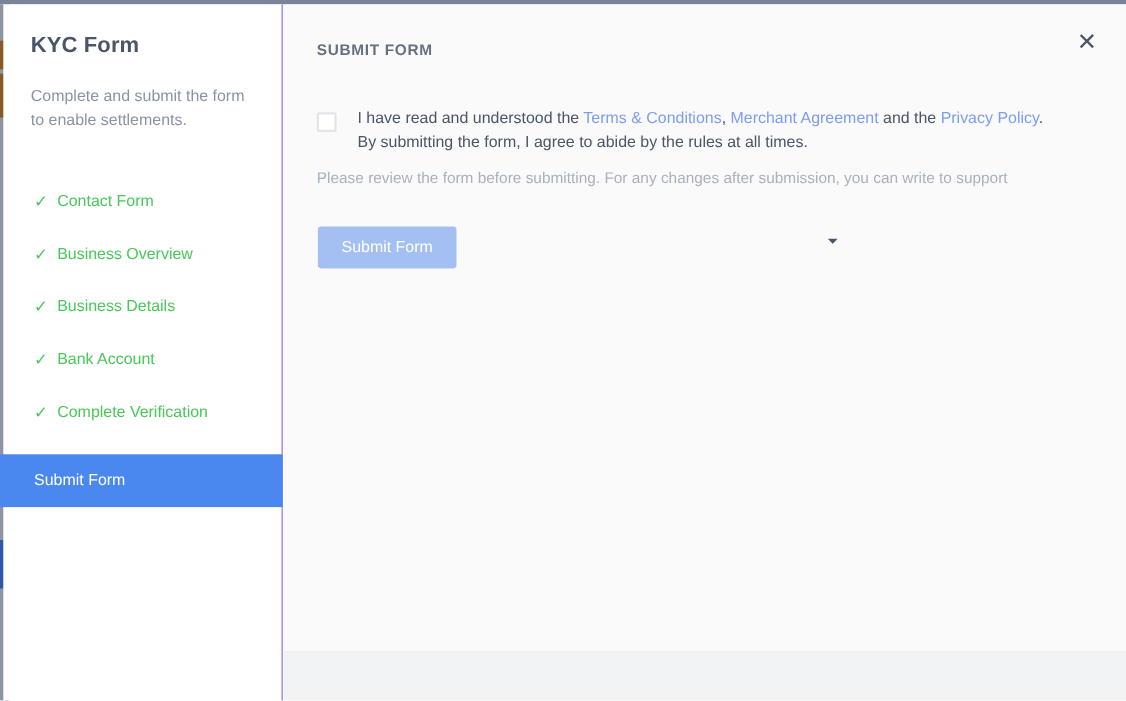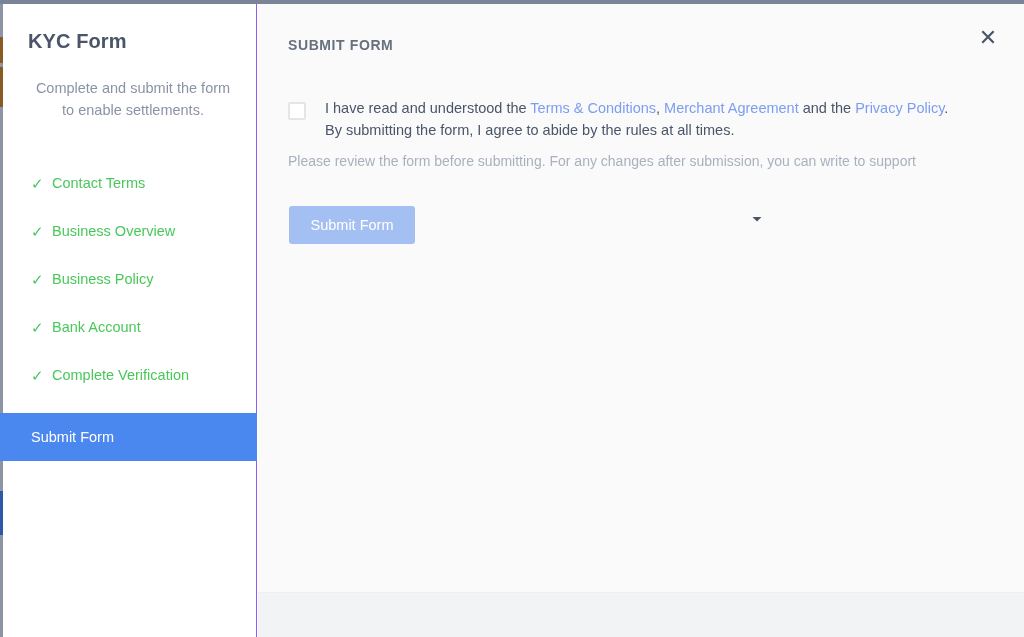--- a/index.html
+++ b/index.html
@@ -73,21 +73,20 @@
     color: #4a5568;
     letter-spacing: 0.1px;
   }
   .sidebar-desc {
     position: absolute;
     left: 25px; top: 73px;
     width: 210px;
     font-size: 14.5px;
     line-height: 22px;
     color: #8a93a5;
-    text-align: center;
   }
 
   .step-list {
     position: absolute;
     left: 0; top: 155px;
     width: 254px;
   }
   .step {
     position: relative;
     height: 48px;
@@ -244,31 +243,31 @@
   <aside class="sidebar">
 
     <div class="sidebar-title">KYC Form</div>
 
     <div class="sidebar-desc">Complete and submit the form to enable settlements.</div>
 
     <nav class="step-list">
 
       <div class="step">
         <span class="tick">✓</span>
-        <span class="step-label">Contact Terms</span>
+        <span class="step-label">Contact Form</span>
       </div>
 
       <div class="step">
         <span class="tick">✓</span>
         <span class="step-label">Business Overview</span>
       </div>
 
       <div class="step">
         <span class="tick">✓</span>
-        <span class="step-label">Business Policy</span>
+        <span class="step-label">Business Details</span>
       </div>
 
       <div class="step">
         <span class="tick">✓</span>
         <span class="step-label">Bank Account</span>
       </div>
 
       <div class="step">
         <span class="tick">✓</span>
         <span class="step-label">Complete Verification</span>

